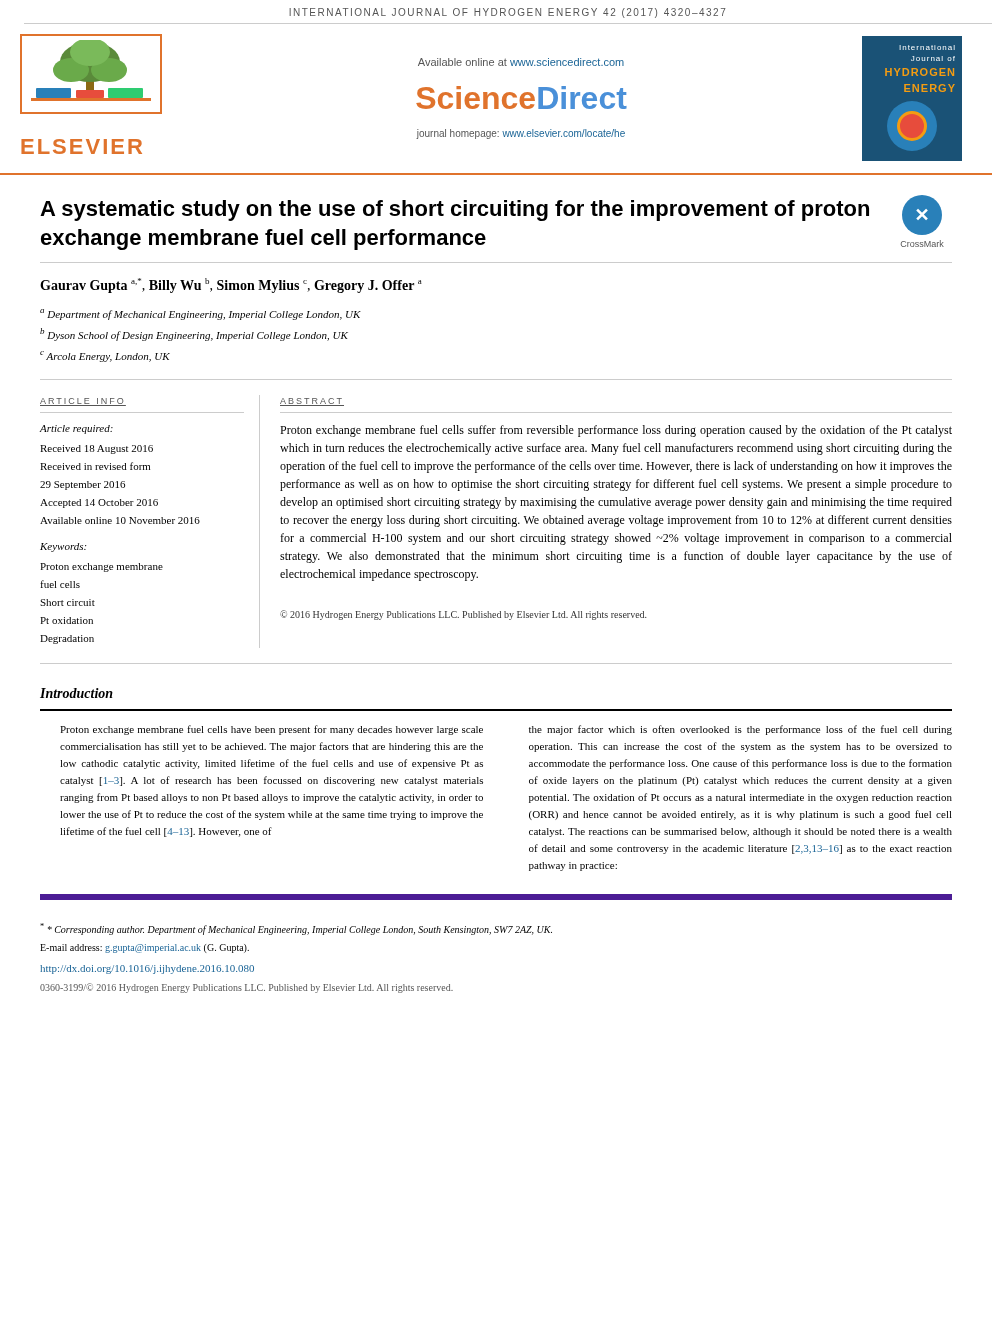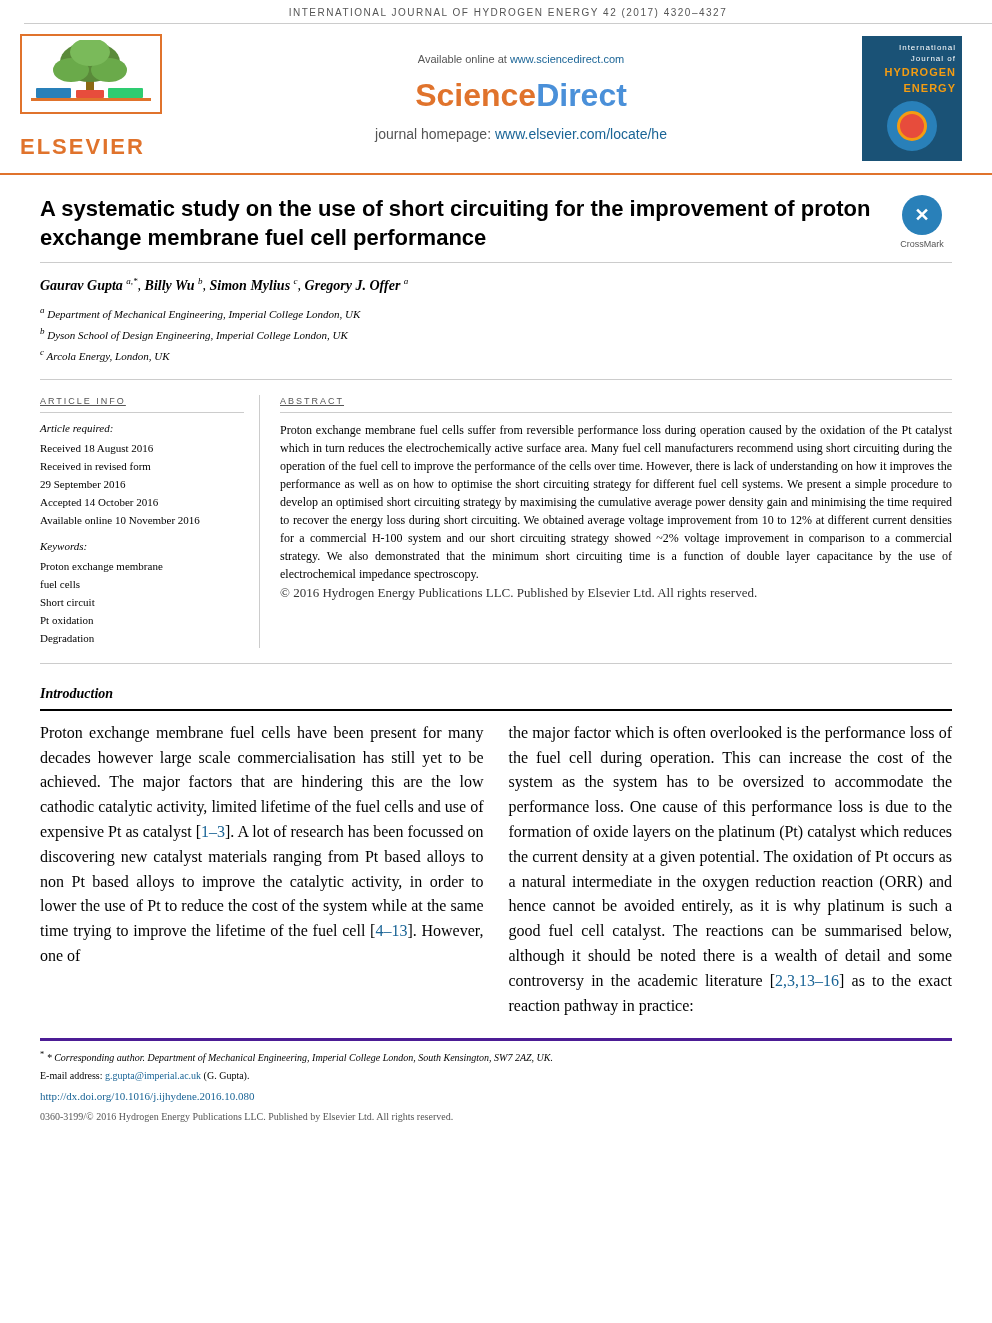--- a/index.html
+++ b/index.html
@@ -66,21 +66,21 @@
     }
     .available-text a { color: #1a6496; text-decoration: none; }
     .sciencedirect-brand {
       font-size: 32px;
       font-weight: bold;
       font-family: Arial, sans-serif;
     }
     .science-part { color: #e0732c; }
     .direct-part { color: #4a90d9; }
     .journal-homepage {
-      font-size: 14px;
+      font-size: 10px;
       color: #555;
       font-family: Arial, sans-serif;
       margin-top: 6px;
       text-align: center;
     }
     .journal-homepage a { color: #1a6496; text-decoration: none; }
 
     .right-logo {
       width: 100px;
       flex-shrink: 0;
@@ -173,21 +173,20 @@
       color: #555;
       font-family: Arial, sans-serif;
       margin-top: 3px;
     }
 
     
     .authors-section {
       padding: 12px 0 8px 0;
     }
     .authors-line {
-      font-style: italic;
       font-size: 14px;
       margin-bottom: 8px;
     }
     .author-name { font-weight: bold; }
     .affiliation {
       font-size: 11px;
       font-style: italic;
       margin-bottom: 2px;
     }
     .affil-letter {
@@ -246,22 +245,22 @@
       font-size: 11px;
       margin-bottom: 2px;
     }
 
     .abstract-text {
       font-size: 12px;
       line-height: 1.5;
       text-align: justify;
     }
     .copyright-line {
-      font-size: 13px;
-      margin-top: 0;
+      font-size: 10px;
+      margin-top: 24px;
       color: #333;
       font-family: Liberation Serif, serif;
     }
 
     
     .intro-section {
       padding: 20px 0 0 0;
     }
     .two-col-body {
       display: flex;
@@ -274,34 +273,35 @@
     .section-heading {
       font-size: 14px;
       font-weight: bold;
       color: #000;
       margin-bottom: 8px;
       font-style: italic;
       border-bottom: 2px solid #000;
       padding-bottom: 4px;
     }
     .body-text {
-      font-size: 16px;
+      font-size: 11px;
       line-height: 1.55;
       text-align: justify;
+      margin-left: 20px;
     }
     .body-text a {
       color: #1a6496;
       text-decoration: none;
     }
 
     
     .footnotes {
-      border-top: 3px solid #4c1d95;
+      border-top: 6px solid #4c1d95;
       margin-top: 20px;
-      padding-top: 8px;
+      padding-top: 21px;
       font-size: 10px;
     }
     .footnote-line {
       margin-bottom: 3px;
     }
     .footnote-line a { color: #1a6496; text-decoration: none; }
 
     .doi-line {
       color: #1a6496;
       font-size: 11px;

